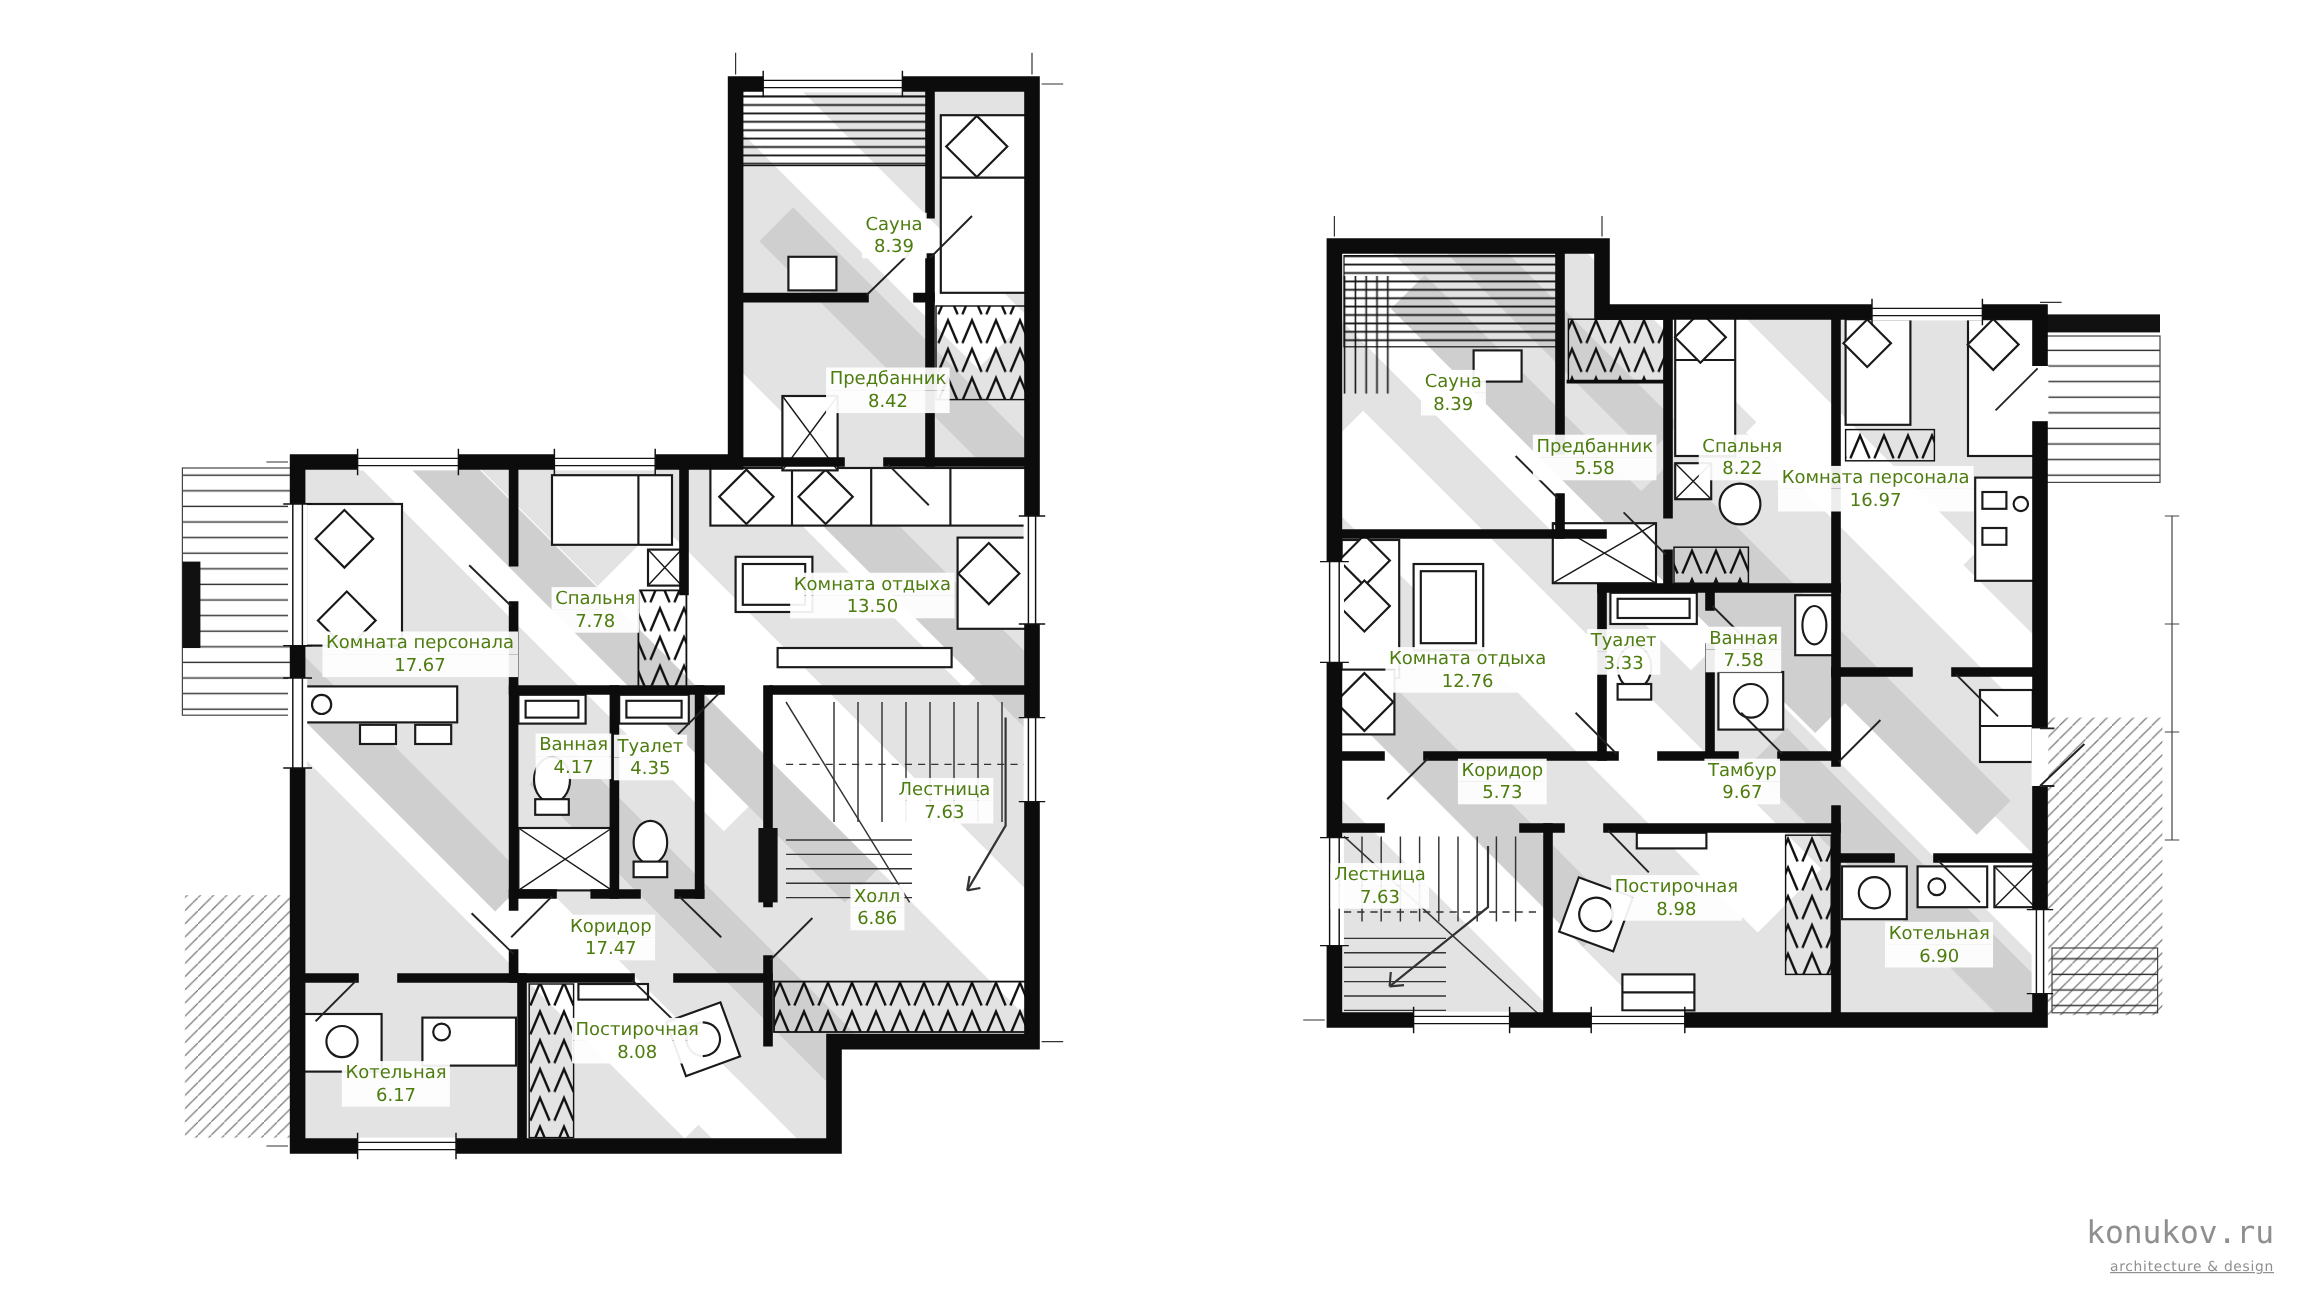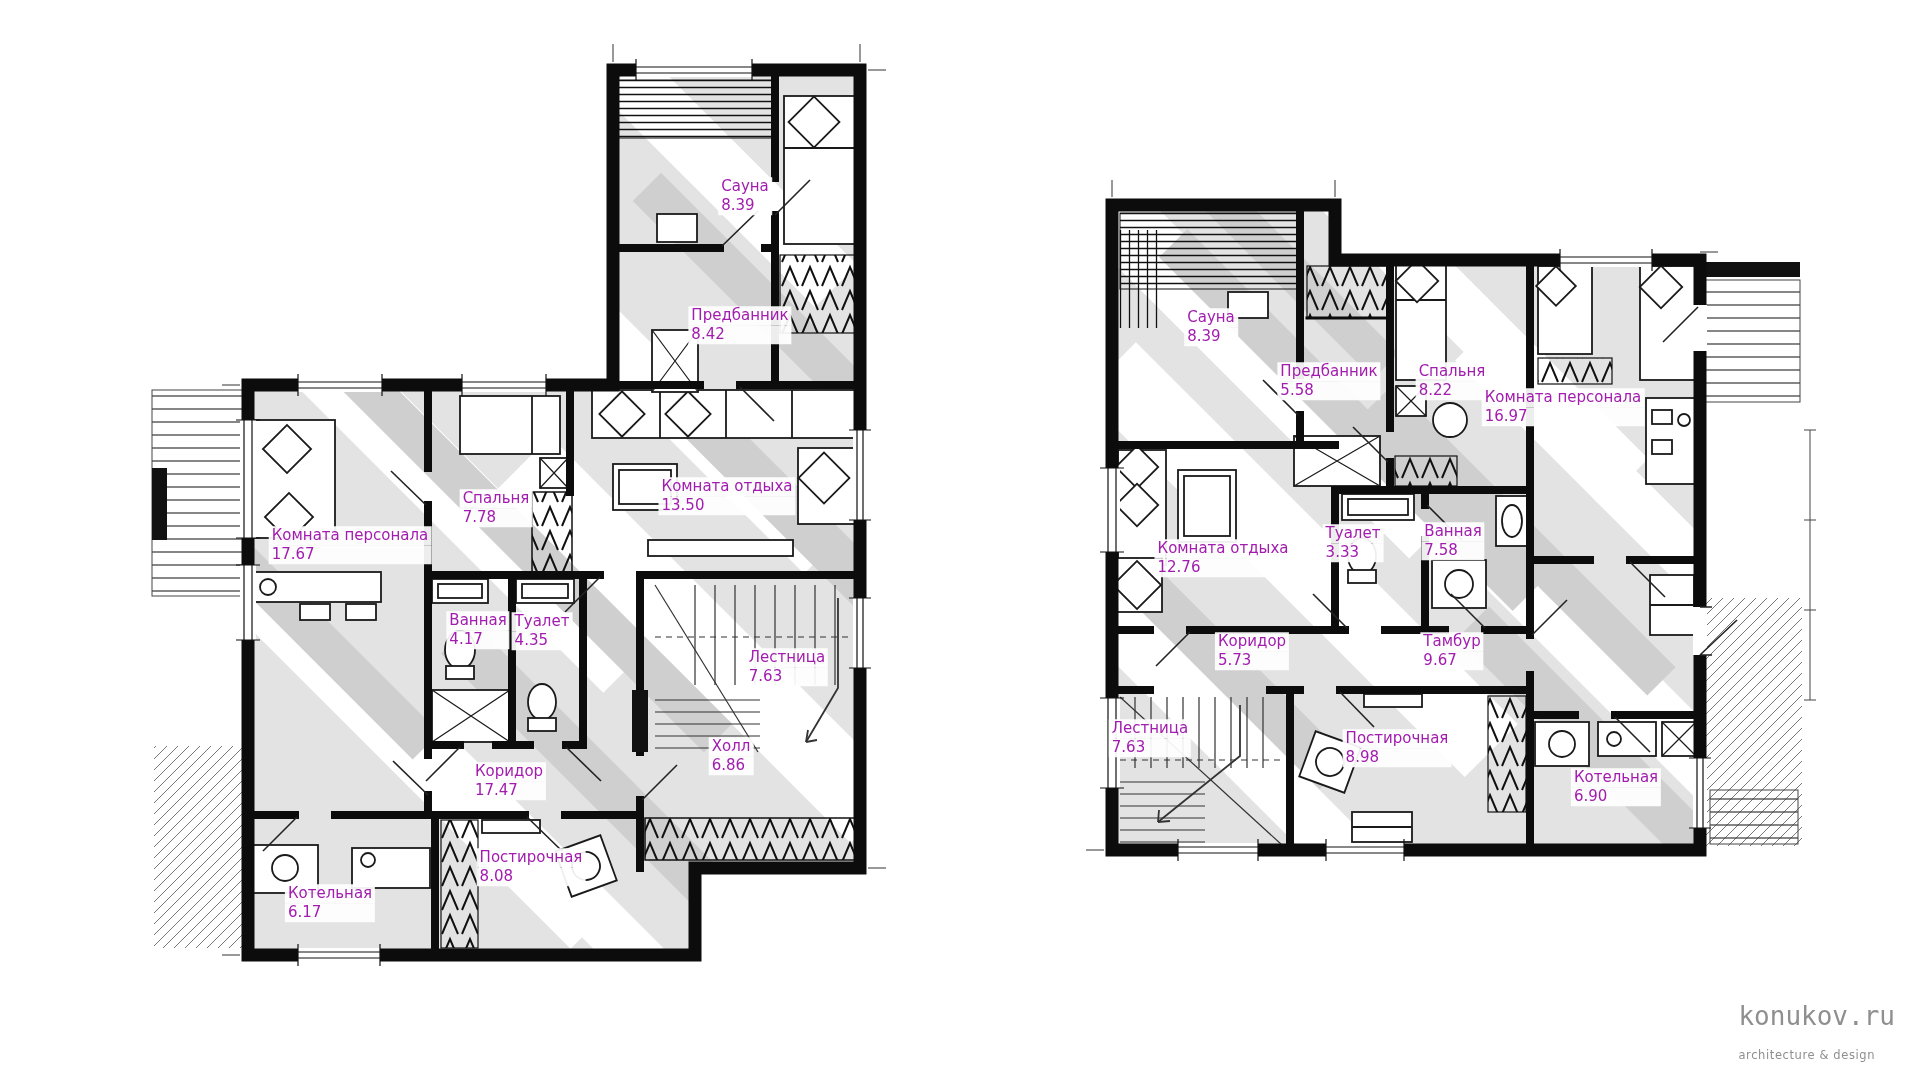--- a/index.html
+++ b/index.html
@@ -1,25 +1,25 @@
 <!DOCTYPE html>
 <html><head>
 <meta charset="utf-8">
 <style>
   html,body{margin:0;padding:0;background:#ffffff;width:1920px;height:1080px;overflow:hidden;
     font-family:"DejaVu Sans",sans-serif;}
   .canvas{position:absolute;inset:0;width:1920px;height:1080px;}
   .canvas svg{position:absolute;left:0;top:0;}
   .overlay{position:absolute;inset:0;pointer-events:none;}
-  .room-label{position:absolute;transform:translate(-50%,-50%);text-align:left;color:#a21caf;
+  .room-label{position:absolute;transform:translate(-50%,-50%);text-align:center;color:#4d7c0f;
     font-size:15px;line-height:1.25;white-space:nowrap;}
   .room-label .nm,.room-label .ar{display:block;background:rgba(255,255,255,.93);padding:0 3px;}
-  .watermark{position:absolute;right:25px;bottom:18px;text-align:left;color:#8f8f8f;}
+  .watermark{position:absolute;right:25px;bottom:18px;text-align:right;color:#8f8f8f;}
   .watermark .wm-title{display:block;font-family:"DejaVu Sans Mono",monospace;font-size:26px;line-height:1.05;}
-  .watermark .wm-sub{display:block;font-size:11.5px;letter-spacing:.6px;margin-top:18px;}
+  .watermark .wm-sub{display:block;font-size:11.5px;letter-spacing:.6px;margin-top:6px;text-decoration:underline;}
 </style>
 </head>
 <body>
 
 <div class="canvas">
 
 <svg width="1920" height="1080" viewBox="0 0 1920 1080">
   <defs>
     <clipPath id="p1c">
           <path d="M248,385 H613 V70 H860 V868 H695 V955 H248 Z"></path>

